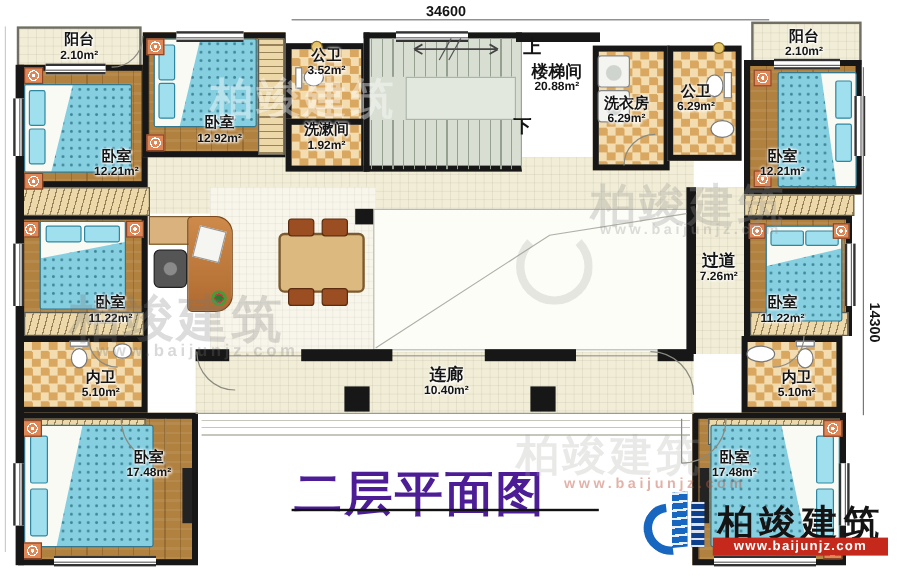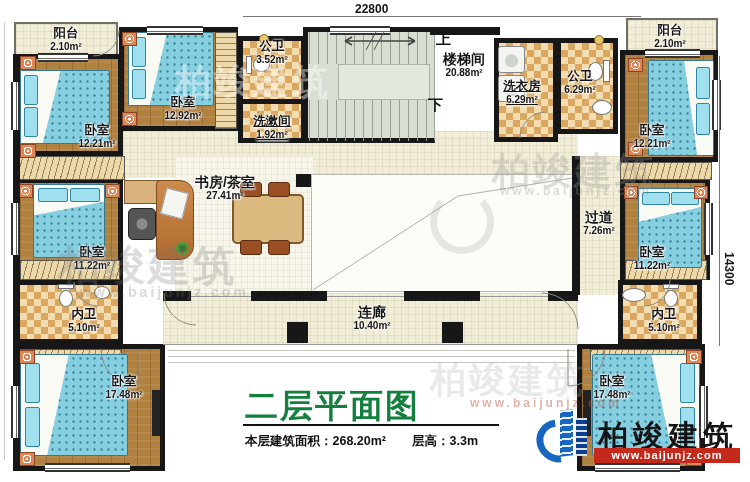--- a/index.html
+++ b/index.html
@@ -40,21 +40,21 @@
   .desk{position:absolute;background:linear-gradient(180deg,#cd8a4a,#b06a30);border:1px solid #7a4a1e;border-radius:4px 14px 14px 4px;}
   .deskret{position:absolute;background:#d9b27e;border:1px solid #7a5a2e;}
   .chairO{position:absolute;background:#555;border:1px solid #222;border-radius:5px;background-image:radial-gradient(circle,#8a8a8a 0 5px,transparent 6px);}
   .laptop{position:absolute;background:#f5f5f2;border:1px solid #999;transform:rotate(14deg);}
   .plant{position:absolute;background:radial-gradient(circle,#2f7a2f 0 3px,#c04040 3px 4px,#4a9a3a 4px);border-radius:50%;}
   .ttable{position:absolute;background:#dcb97f;border:2px solid #7c5a2e;border-radius:5px;}
   .tchair{position:absolute;background:#9a4e22;border:1px solid #5c2c10;border-radius:3px;}
   .dimtext{position:absolute;font-size:12px;font-weight:bold;color:#141414;z-index:31;}
   .dimline{position:absolute;background:#777;}
   .eaves{position:absolute;background-image:repeating-linear-gradient(180deg,#c6c6bc 0 1px,transparent 1px 6px);}
-  .titlemain{position:absolute;font-size:33px;font-weight:bold;color:#15803d;letter-spacing:2px;z-index:32;}
+  .titlemain{position:absolute;font-size:40px;font-weight:bold;color:#4c1d95;letter-spacing:2px;z-index:32;}
   .titlescale{position:absolute;font-size:28px;font-weight:bold;color:#111;z-index:32;}
   .titleline{position:absolute;background:#111;z-index:32;}
   .subtitle{position:absolute;font-size:12.5px;font-weight:bold;color:#111;z-index:32;white-space:nowrap;}
   .brandname{position:absolute;font-weight:bold;font-size:30px;color:#141414;letter-spacing:5px;z-index:32;white-space:nowrap;}
   .brandband{position:absolute;background:#c4291b;color:#fff;font-size:11px;font-weight:bold;text-align:center;line-height:15px;letter-spacing:1px;z-index:32;white-space:nowrap;}
   .lg-swoosh{position:absolute;width:44px;height:42px;border:7px solid #1766c0;border-radius:50%;border-top-color:transparent;border-right-color:transparent;transform:rotate(38deg);box-sizing:border-box;}
   .lg-b1{position:absolute;background:#1766c0;background-image:repeating-linear-gradient(180deg,rgba(255,255,255,.9) 0 2px,transparent 2px 7px);transform:skewY(-6deg);}
   .lg-b2{position:absolute;background:#0d3f8c;background-image:repeating-linear-gradient(180deg,rgba(255,255,255,.85) 0 2px,transparent 2px 6px);}
   .wm{position:absolute;font-weight:bold;white-space:nowrap;letter-spacing:3px;z-index:40;pointer-events:none;}
   svg.ovl{position:absolute;left:0;top:0;z-index:20;pointer-events:none;}
@@ -257,48 +257,44 @@
       <span class="rarea">12.21m²</span>
   </div>
   <div class="rlabel" style="left:183px;top:96px;">
     <span class="rname">卧室</span>
       <span class="rarea">12.92m²</span>
   </div>
   <div class="rlabel" style="left:272px;top:40px;">
     <span class="rname">公卫</span>
       <span class="rarea">3.52m²</span>
   </div>
-  <div class="rlabel" style="left:272px;top:115px;text-decoration:underline;">
+  <div class="rlabel" style="left:272px;top:102px;">
     <span class="rname">洗漱间</span>
       <span class="rarea">1.92m²</span>
   </div>
   <div class="rlabel big" style="left:464px;top:52px;">
     <span class="rname">楼梯间</span>
       <span class="rarea">20.88m²</span>
   </div>
-  <div class="rlabel" style="left:522px;top:80px;text-decoration:underline;">
+  <div class="rlabel" style="left:522px;top:80px;">
     <span class="rname">洗衣房</span>
       <span class="rarea">6.29m²</span>
   </div>
   <div class="rlabel" style="left:580px;top:70px;">
     <span class="rname">公卫</span>
       <span class="rarea">6.29m²</span>
   </div>
   <div class="rlabel" style="left:670px;top:24px;">
     <span class="rname">阳台</span>
       <span class="rarea">2.10m²</span>
   </div>
   <div class="rlabel" style="left:652px;top:124px;">
     <span class="rname">卧室</span>
       <span class="rarea">12.21m²</span>
   </div>
-  <div class="rlabel big" style="left:225px;top:175px;">
-    <span class="rname">书房/茶室</span>
-      <span class="rarea">27.41m²</span>
-  </div>
   <div class="rlabel big" style="left:599px;top:210px;">
     <span class="rname">过道</span>
       <span class="rarea">7.26m²</span>
   </div>
   <div class="rlabel" style="left:92px;top:246px;">
     <span class="rname">卧室</span>
       <span class="rarea">11.22m²</span>
   </div>
   <div class="rlabel" style="left:652px;top:246px;">
     <span class="rname">卧室</span>
@@ -321,31 +317,28 @@
       <span class="rarea">17.48m²</span>
   </div>
   <div class="rlabel big" style="left:372px;top:305px;">
     <span class="rname">连廊</span>
       <span class="rarea">10.40m²</span>
   </div>
 
   <div class="updown" style="left:436px;top:30px;">上</div>
   <div class="updown" style="left:428px;top:96px;">下</div>
 
-  <div class="dimtext" style="left:355px;top:2px;">22800</div>
+  <div class="dimtext" style="left:355px;top:2px;">34600</div>
   <div class="dimline" style="left:243px;top:16px;width:398px;height:1px;"></div>
   <div class="dimtext" style="left:722px;top:252px;writing-mode:vertical-rl;">14300</div>
   <div class="dimline" style="left:719px;top:56px;width:1px;height:290px;"></div>
   <div class="dimline" style="left:4px;top:22px;width:1px;height:438px;background:#ccc;"></div>
 
   <div class="titlemain" style="left:245px;top:384px;">二层平面图</div>
   <div class="titleline" style="left:243px;top:424px;width:256px;height:2px;"></div>
-  <div class="subtitle" style="left:245px;top:433px;">
-    <span>本层建筑面积：</span><span>268.20m²</span><span style="display:inline-block;width:26px;"></span><span>层高：</span><span>3.3m</span>
-  </div>
 
   <div style="position:absolute;left:536px;top:408px;width:58px;height:58px;">
     <div class="lg-swoosh" style="left:0;top:12px;"></div>
     <div class="lg-b1" style="left:24px;top:2px;width:13px;height:46px;"></div>
     <div class="lg-b2" style="left:40px;top:10px;width:11px;height:38px;"></div>
   </div>
   <div class="brandname" style="left:598px;top:416px;">柏竣建筑</div>
   <div class="brandband" style="left:594px;top:448px;width:146px;height:15px;">www.baijunjz.com</div>
 
   <div class="wm" style="left:175px;top:58px;font-size:36px;color:rgba(255,255,255,0.42);">柏竣建筑</div>

